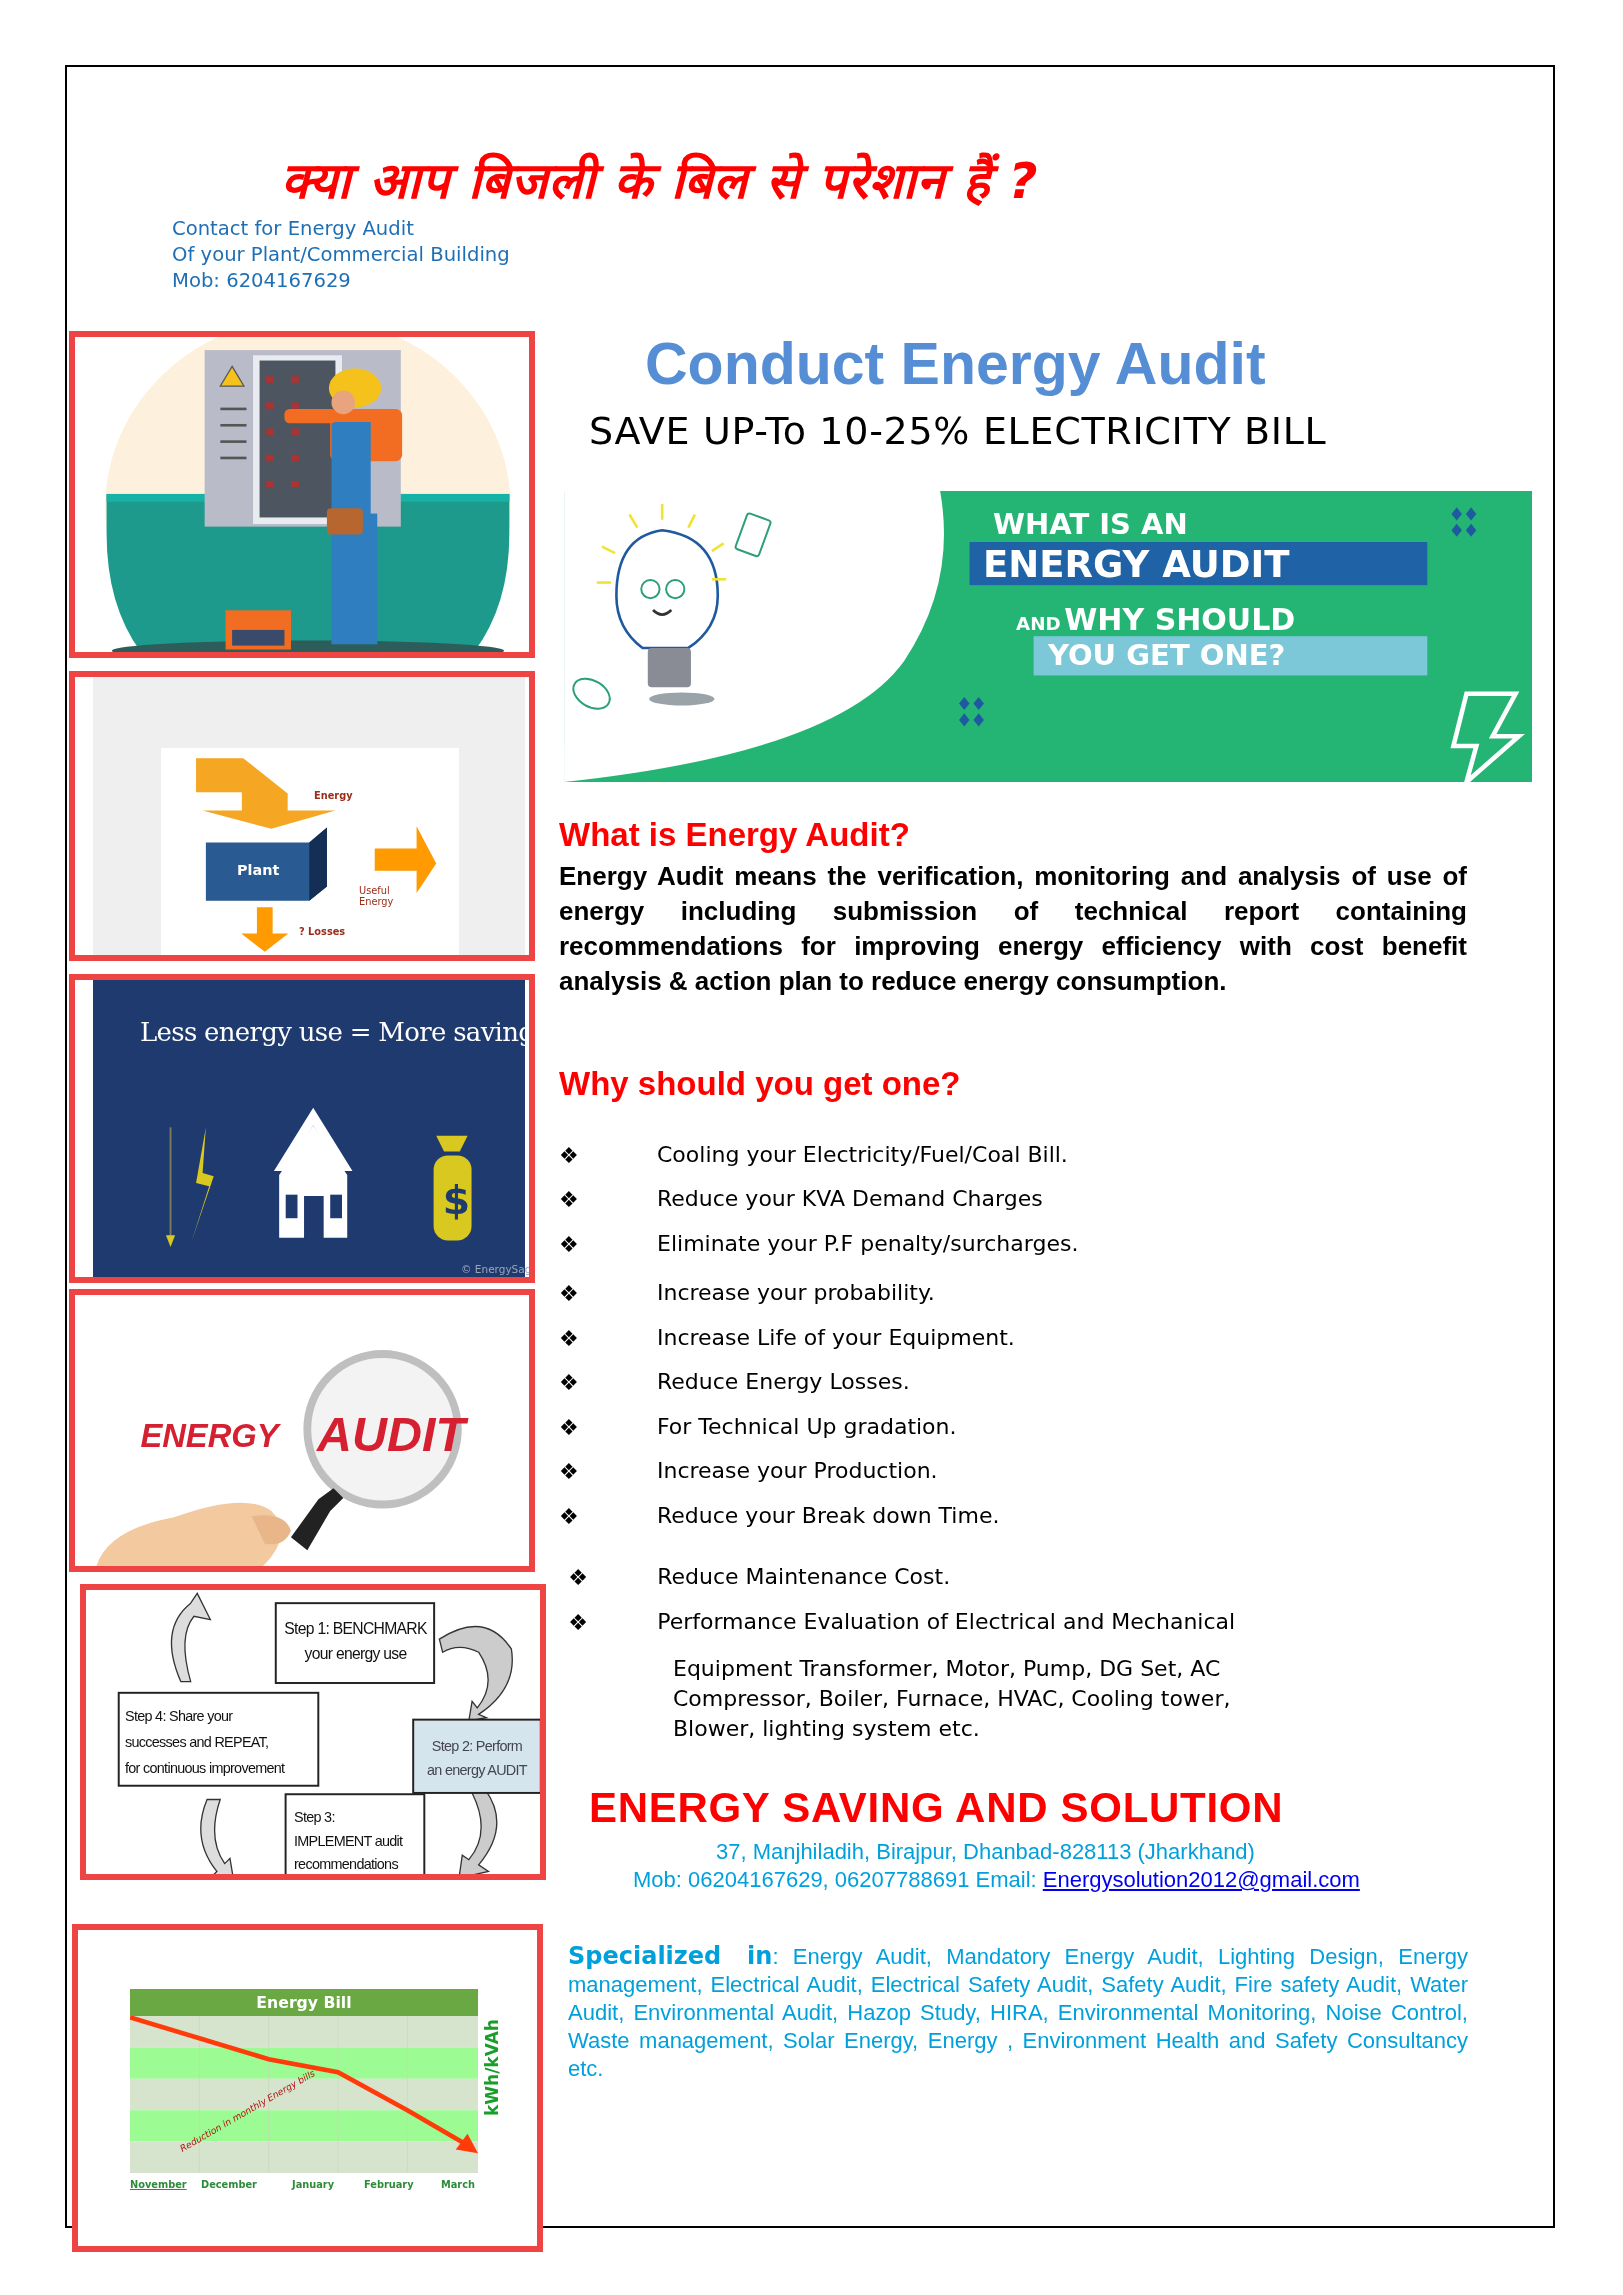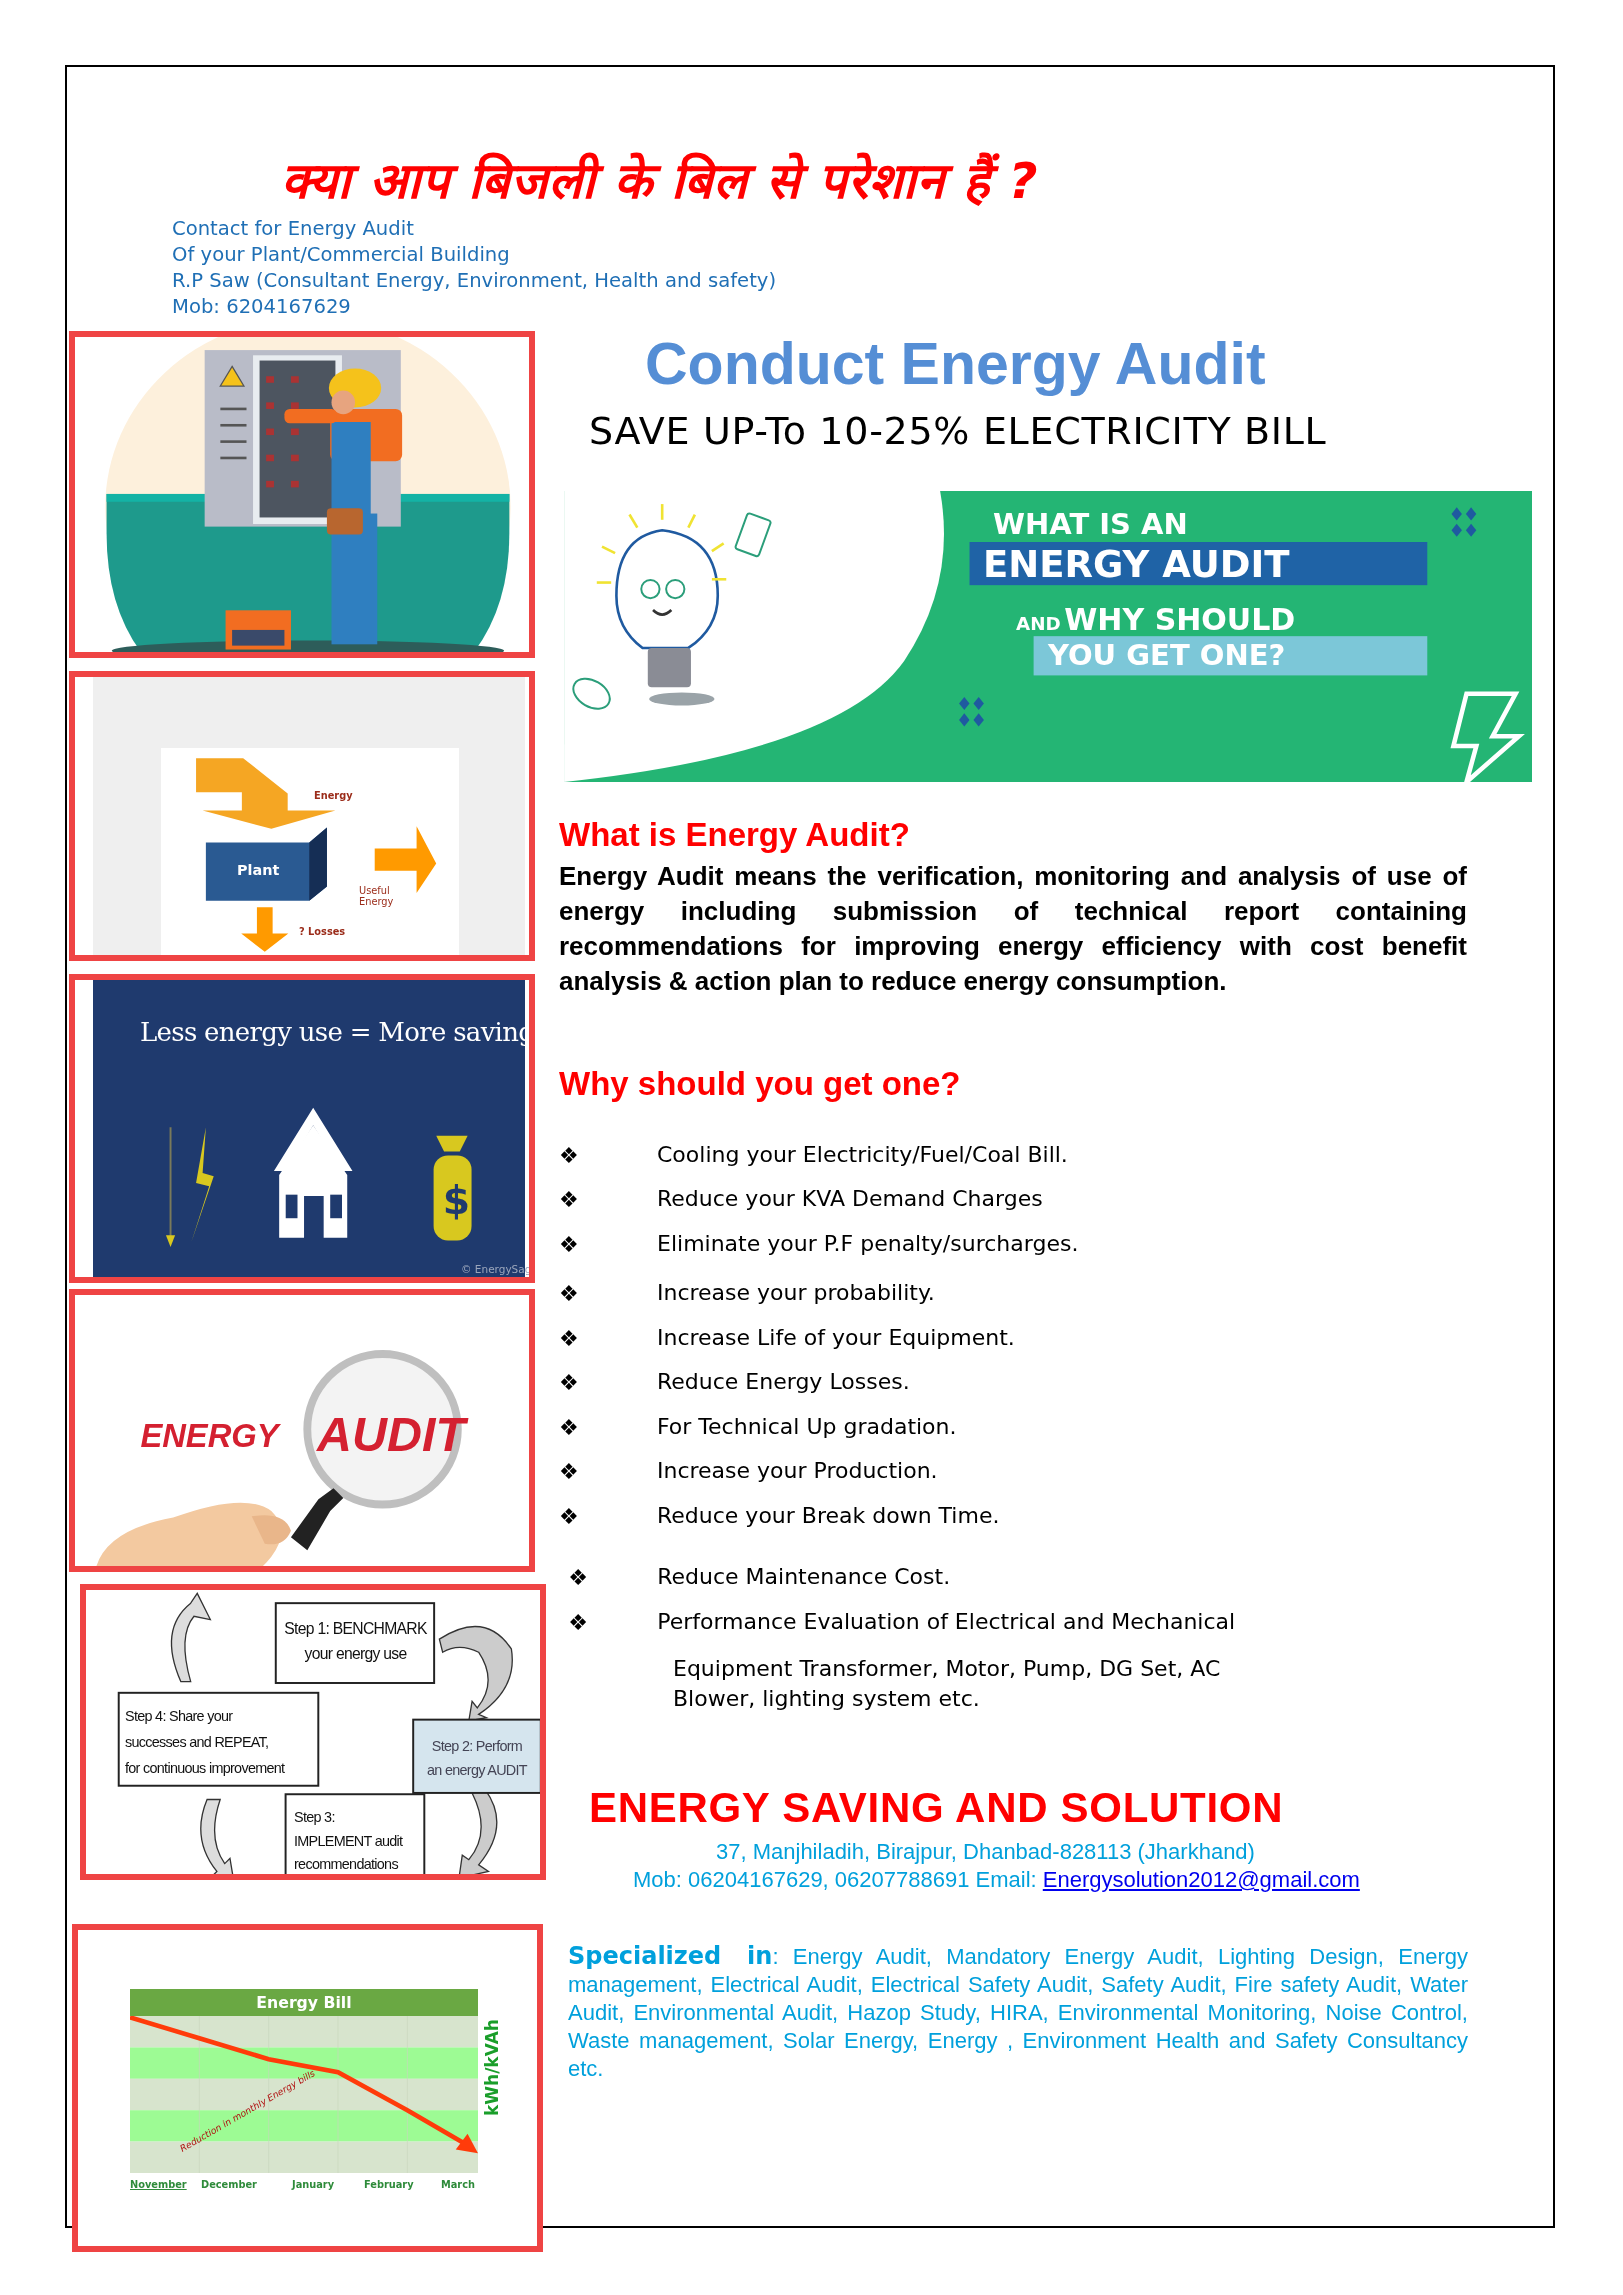--- a/index.html
+++ b/index.html
@@ -36,21 +36,20 @@
 </style>
 </head>
 <body>
 
 <div class="frame"></div>
 
 <div class="abs hindi">क्या आप बिजली के बिल से परेशान हैं ?</div>
 <div class="abs contact">
   <div>Contact for Energy Audit</div>
   <div>Of your Plant/Commercial Building</div>
-  <div>R.P Saw (Consultant Energy, Environment, Health and safety)</div>
   <div>Mob: 6204167629</div>
 </div>
 
 <div class="lbox" style="left:69px;top:331px;width:466px;height:327px;">
   <svg width="462" height="323" viewBox="0 0 706 494">
     <rect width="706" height="494" fill="#ffffff"></rect>
     <ellipse cx="356" cy="260" rx="310" ry="290" fill="#fdf0dc"></ellipse>
     <path d="M48 240 L664 240 L664 300 Q664 420 600 494 L110 494 Q48 420 48 300 Z" fill="#1e9a8c"></path>
     <rect x="48" y="240" width="616" height="12" fill="#14b3a5"></rect>
     <ellipse cx="356" cy="480" rx="300" ry="16" fill="#2d5d5a"></ellipse>
@@ -302,20 +301,21 @@
   <div class="bullet" style="top:422px;left:9.2px;">
       <span class="dm">❖</span>
       <span class="tx" style="left:89px;">Reduce Maintenance Cost.</span>
     </div>
   <div class="bullet" style="top:467px;left:9.2px;">
       <span class="dm">❖</span>
       <span class="tx" style="left:89px;">Performance Evaluation of Electrical and Mechanical</span>
     </div>
   <div class="abs" style="left:114px;top:512px;line-height:30px;white-space:nowrap;">
     <div>Equipment Transformer, Motor, Pump, DG Set, AC</div>
+    <div>Compressor, Boiler, Furnace, HVAC, Cooling tower,</div>
     <div>Blower, lighting system etc.</div>
   </div>
 </div>
 
 <div class="abs company">ENERGY SAVING AND SOLUTION</div>
 <div class="abs addr" style="left:716px;top:1839px;">37, Manjhiladih, Birajpur, Dhanbad-828113 (Jharkhand)</div>
 <div class="abs addr" style="left:633px;top:1867px;">
   <span>Mob: 06204167629, 06207788691 Email: </span><a>Energysolution2012@gmail.com</a>
 </div>
 

